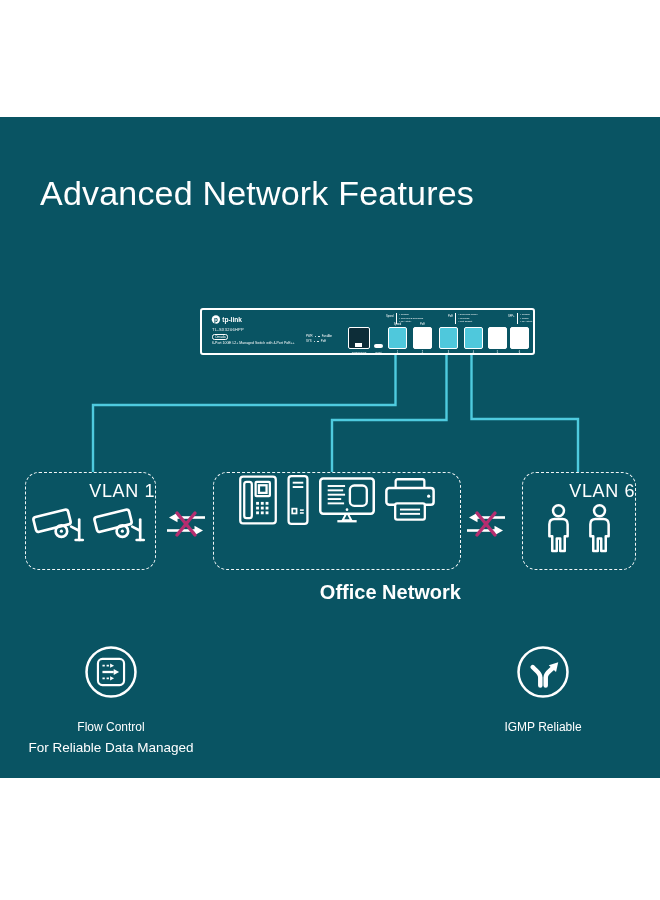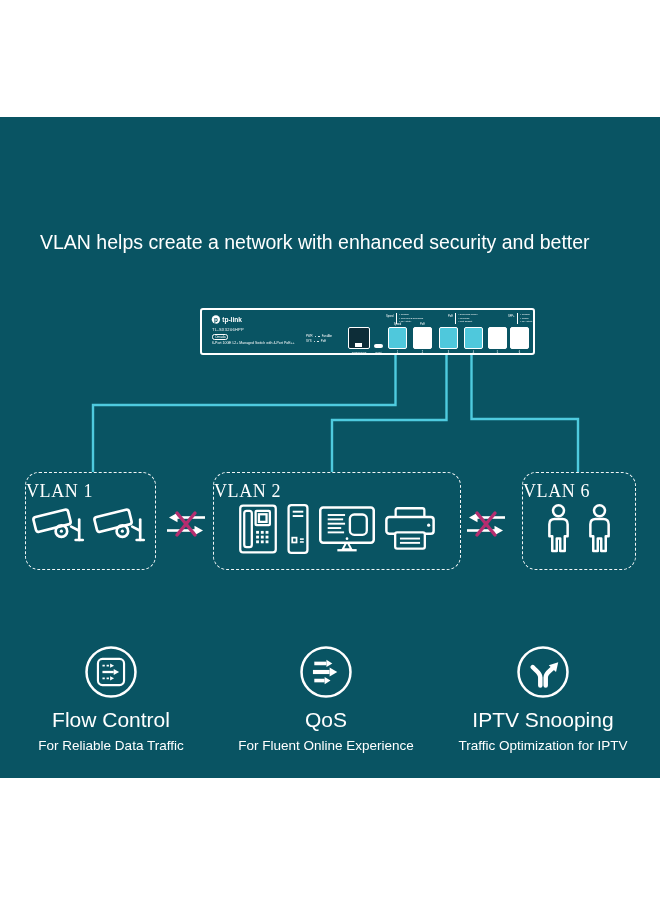--- a/index.html
+++ b/index.html
@@ -35,39 +35,39 @@
   .port.on{background:#4fc8dc;}
   .port.off{background:#ffffff;}
   .pnum{top:41px;font-size:2.6px;line-height:3px;text-align:center;width:19px;}
   .tinylab{font-size:2.3px;line-height:3px;text-align:center;}
   .ledcol .dot{position:absolute;left:0;}
 
   
   .connectors{left:0;top:0;width:660px;height:900px;pointer-events:none;}
 
   
-  .vlan{top:472px;text-align:left;font-family:Liberation Serif, serif;}
+  .vlan{top:472px;text-align:right;}
   .vlan-box{height:98px;border:1.6px dashed rgba(255,255,255,.95);border-radius:14px;box-sizing:border-box;}
   .vlan-label{margin-top:8px;font-size:18px;letter-spacing:.6px;font-weight:400;}
   .dev-row{display:flex;justify-content:center;align-items:center;margin-top:2px;}
   .vlan-caption{margin-top:11px;font-size:20px;font-weight:700;}
 
   
   .feature{top:645px;width:220px;display:flex;flex-direction:column;align-items:center;}
-  .f-title{margin-top:9px;font-size:21px;font-weight:400;}
+  .f-title{margin-top:21px;font-size:12px;font-weight:400;}
   .f-sub{margin-top:6px;font-size:13.5px;font-weight:400;}
 </style>
 </head>
 <body>
 
 <div class="stage">
   <div class="hero"></div>
 
+  <h1 class="abs title">Advanced Network Features</h1>
   <p class="abs subtitle">
-    <span>VLAN helps create a network with enhanced security and better</span>
   </p>
 
   <svg class="abs connectors" viewBox="0 0 660 900">
     <g fill="none" stroke="#4fcbdf" stroke-width="2.4">
       <path d="M395.5 354 V405 H93 V472"></path>
       <path d="M446.5 354 V420 H332 V472"></path>
       <path d="M471.5 354 V419 H578 V472"></path>
     </g>
   </svg>
 
@@ -194,21 +194,20 @@
     <path d="M14.5 3.8 L6 8.5 L14.5 13.2 Z" fill="#fff"></path>
     <path d="M31.5 16.8 L40 21.5 L31.5 26.2 Z" fill="#fff"></path>
     <g stroke="#b52e6f" stroke-width="3.4" stroke-linecap="round">
       <line x1="14" y1="4" x2="32" y2="26"></line>
         <line x1="32" y1="4" x2="14" y2="26"></line>
     </g>
   </svg>
 
   <div class="abs vlan" style="left:213px;width:248px;">
     <div class="vlan-box">
-      <div class="vlan-label">VLAN 2</div>
       <div class="dev-row" style="gap:10px;">
         <svg width="38" height="50" viewBox="0 0 40 52">
           <g fill="none" stroke="#fff" stroke-width="2.4">
             <rect x="1.3" y="1.3" width="37.4" height="49.4" rx="3"></rect>
             <rect x="5.5" y="7" width="8" height="38" rx="2.5"></rect>
             <rect x="17.5" y="7" width="15" height="15" rx="1"></rect>
             <rect x="21" y="10.5" width="8" height="8"></rect>
           </g>
           <g fill="#fff">
             <rect x="18" y="28" width="3" height="3"></rect>
@@ -253,20 +252,21 @@
             <rect x="11" y="1.3" width="30" height="11" rx="2" stroke-width="2.4"></rect>
             <rect x="1.3" y="10.5" width="49.4" height="17.5" rx="3" stroke-width="2.6" fill="#095463"></rect>
             <rect x="10.5" y="26.5" width="31" height="17" rx="2" stroke-width="2.4" fill="#095463"></rect>
             <line x1="15.5" y1="33" x2="36.5" y2="33" stroke-width="2"></line>
             <line x1="15.5" y1="37.5" x2="36.5" y2="37.5" stroke-width="2"></line>
           </g>
           <circle cx="45.5" cy="19" r="1.7" fill="#fff"></circle>
         </svg>
       </div>
     </div>
+    <div class="vlan-caption">Office Network</div>
   </div>
 
   <svg class="abs" style="left:463px;top:509px;" width="46" height="30" viewBox="0 0 46 30">
     <g stroke="#fff" stroke-width="2.6">
       <line x1="42" y1="8.5" x2="13" y2="8.5"></line>
         <line x1="4" y1="21.5" x2="33" y2="21.5"></line>
     </g>
     <path d="M14.5 3.8 L6 8.5 L14.5 13.2 Z" fill="#fff"></path>
     <path d="M31.5 16.8 L40 21.5 L31.5 26.2 Z" fill="#fff"></path>
     <g stroke="#b52e6f" stroke-width="3.4" stroke-linecap="round">
@@ -300,42 +300,28 @@
       <circle cx="30" cy="30" r="27.2" fill="none" stroke="#fff" stroke-width="2.8"></circle>
       <rect x="15.5" y="15.5" width="29" height="29" rx="5" fill="none" stroke="#fff" stroke-width="2.4"></rect>
       <line x1="20.5" y1="23" x2="29" y2="23" stroke="#fff" stroke-width="2" stroke-dasharray="2.6 2"></line>
       <path d="M29 20.6 L33.4 23 L29 25.4 Z" fill="#fff"></path>
       <line x1="20.5" y1="30" x2="33" y2="30" stroke="#fff" stroke-width="2.6"></line>
       <path d="M33 26.8 L39 30 L33 33.2 Z" fill="#fff"></path>
       <line x1="20.5" y1="37" x2="29" y2="37" stroke="#fff" stroke-width="2" stroke-dasharray="2.6 2"></line>
       <path d="M29 34.6 L33.4 37 L29 39.4 Z" fill="#fff"></path>
     </svg>
     <div class="f-title">Flow Control</div>
-    <div class="f-sub">For Reliable Data Traffic</div>
-  </div>
-
-  <div class="abs feature" style="left:216px;">
-    <svg width="54" height="54" viewBox="0 0 60 60">
-      <circle cx="30" cy="30" r="27.2" fill="none" stroke="#fff" stroke-width="2.8"></circle>
-      <line x1="17" y1="20.5" x2="30.5" y2="20.5" stroke="#fff" stroke-width="4"></line>
-      <path d="M30.5 16.5 L37 20.5 L30.5 24.5 Z" fill="#fff"></path>
-      <line x1="15.5" y1="30" x2="34" y2="30" stroke="#fff" stroke-width="4.6"></line>
-      <path d="M34 25 L42.5 30 L34 35 Z" fill="#fff"></path>
-      <line x1="17" y1="39.5" x2="28.5" y2="39.5" stroke="#fff" stroke-width="4"></line>
-      <path d="M28.5 35.5 L35 39.5 L28.5 43.5 Z" fill="#fff"></path>
-    </svg>
-    <div class="f-title">QoS</div>
-    <div class="f-sub">For Fluent Online Experience</div>
-  </div>
+    <div class="f-sub">For Reliable Data Managed</div>
+  </div>
+
 
   <div class="abs feature" style="left:433px;">
     <svg width="54" height="54" viewBox="0 0 60 60">
       <circle cx="30" cy="30" r="27.2" fill="none" stroke="#fff" stroke-width="2.8"></circle>
       <path d="M27 45 V36 C27 31 23 29.5 18.5 24.5" fill="none" stroke="#fff" stroke-width="5" stroke-linecap="round"></path>
       <path d="M33 45 V36 C33 31 37 29.5 41 25.5" fill="none" stroke="#fff" stroke-width="5" stroke-linecap="round"></path>
       <g transform="translate(42.5 24) rotate(43)">
           <path d="M0 -6.5 L5.5 3 H-5.5 Z" fill="#fff"></path>
         </g>
     </svg>
-    <div class="f-title">IPTV Snooping</div>
-    <div class="f-sub">Traffic Optimization for IPTV</div>
+    <div class="f-title">IGMP Reliable</div>
   </div>
 </div>
 
 </body></html>

